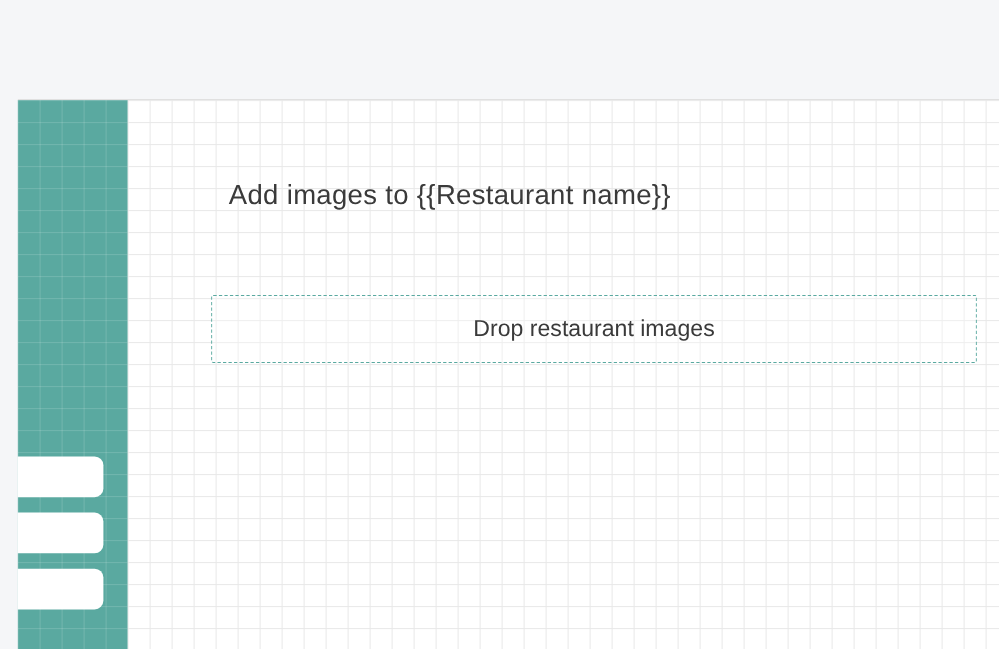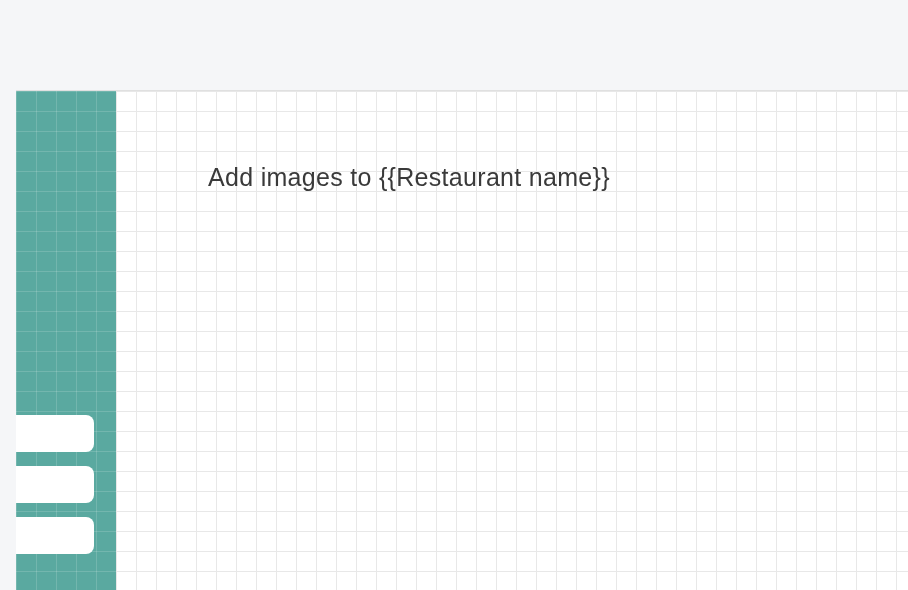--- a/index.html
+++ b/index.html
@@ -105,15 +105,16 @@
     <div class="sidebar-blocks">
       <div class="sidebar-block"></div>
       <div class="sidebar-block"></div>
       <div class="sidebar-block"></div>
     </div>
   </div>
 
   <div class="content">
     <h1 class="page-title">Add images to {{Restaurant name}}</h1>
 
+    <div class="dropzone">Drop restaurant images</div>
   </div>
 
 </div>
 
 </body></html>

